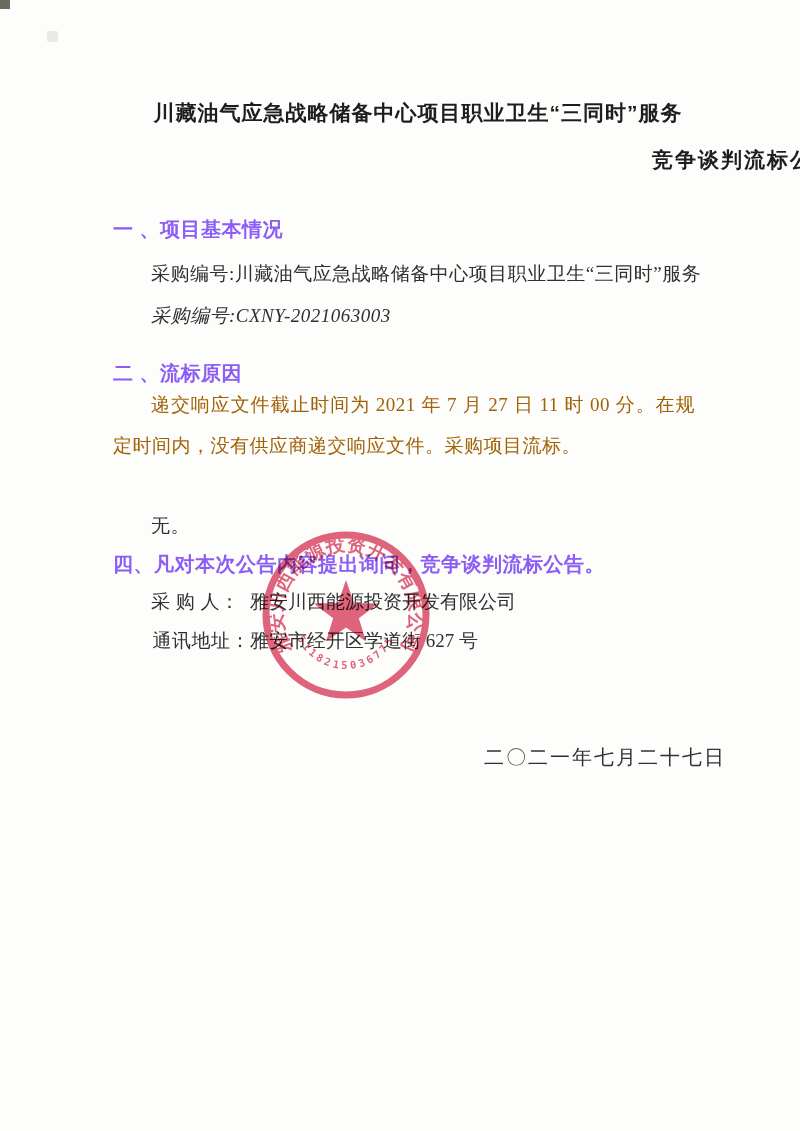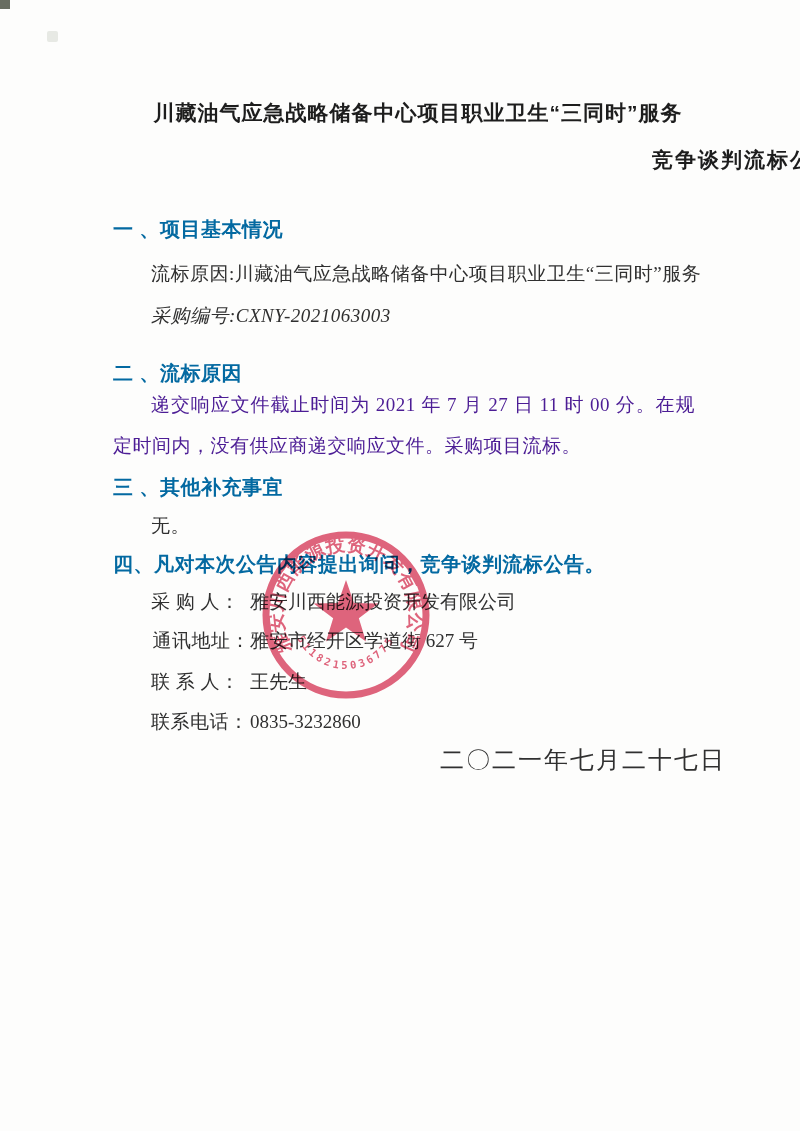--- a/index.html
+++ b/index.html
@@ -19,40 +19,40 @@
   .title-line{
     left:0;right:0;text-align:center;
     font-family:"Liberation Sans","DejaVu Sans",sans-serif;
     font-weight:700;font-size:21px;letter-spacing:1px;color:#1d1d1d;
   }
   .title-line.l1{top:99px;}
   .title-line.l2{top:146px;letter-spacing:2px;text-align:right;}
   .sec-heading{
     left:113px;
     font-family:"Liberation Sans","DejaVu Sans",sans-serif;
-    font-weight:700;font-size:20px;color:#0369a1;letter-spacing:.5px;
+    font-weight:700;font-size:20px;color:#8b5cf6;letter-spacing:.5px;
     white-space:nowrap;
   }
   .h1{top:216px;} .h2{top:360px;} .h3{top:474px;} .h4{top:551px;}
   .body-line{
     left:151px;font-size:19px;letter-spacing:.5px;white-space:nowrap;color:#303030;
   }
   .proj{top:261px;} .proc{top:303px;font-style:italic;} .none-line{top:513px;}
   .para{
     left:113px;top:384px;width:582px;
     font-size:19px;line-height:41px;letter-spacing:.5px;
-    text-indent:38px;text-align:justify;color:#4c1d95;
+    text-indent:38px;text-align:justify;color:#a16207;
   }
   .contact-row{
     left:151px;font-size:19px;white-space:nowrap;color:#303030;
   }
   .contact-row .lbl{display:inline-block;width:99px;letter-spacing:.5px;}
   .c0{top:589px;} .c1{top:628px;text-align:right;} .c2{top:669px;} .c3{top:709px;}
   .date-line{
-    right:110px;top:744px;font-size:24px;letter-spacing:2px;color:#303030;
+    right:110px;top:744px;font-size:20px;letter-spacing:2px;color:#303030;
   }
   .stamp{
     left:255px;top:524px;width:182px;height:182px;
     mix-blend-mode:multiply;opacity:.88;
     pointer-events:none;
   }
   .stamp svg{display:block;width:182px;height:182px;}
   .stamp-arc-text{font-family:"Liberation Sans","DejaVu Sans",sans-serif;font-size:19px;font-weight:600;letter-spacing:.5px;}
   .stamp-code-text{font-family:"DejaVu Sans Mono","Liberation Mono",monospace;font-size:10.5px;font-weight:700;letter-spacing:3px;}
 </style>
@@ -61,42 +61,35 @@
 
 <div class="page">
 
   <div class="abs artifact1"></div>
   <div class="abs artifact2"></div>
 
   <div class="abs title-line l1">川藏油气应急战略储备中心项目职业卫生“三同时”服务</div>
   <div class="abs title-line l2">竞争谈判流标公告</div>
 
   <div class="abs sec-heading h1">一 、项目基本情况</div>
-  <div class="abs body-line proj">流标原因:川藏油气应急战略储备中心项目职业卫生“三同时”服务</div>
+  <div class="abs body-line proj">采购编号:川藏油气应急战略储备中心项目职业卫生“三同时”服务</div>
   <div class="abs body-line proc">采购编号:CXNY-2021063003</div>
 
   <div class="abs sec-heading h2">二 、流标原因</div>
   <div class="abs para">递交响应文件截止时间为 2021 年 7 月 27 日 11 时 00 分。在规定时间内，没有供应商递交响应文件。采购项目流标。</div>
 
-  <div class="abs sec-heading h3">三 、其他补充事宜</div>
   <div class="abs body-line none-line">无。</div>
 
   <div class="abs sec-heading h4">四、凡对本次公告内容提出询问，竞争谈判流标公告。</div>
 
   <div class="abs contact-row c0">
     <span class="lbl">采 购 人：</span><span>雅安川西能源投资开发有限公司</span>
   </div>
   <div class="abs contact-row c1">
     <span class="lbl">通讯地址：</span><span>雅安市经开区学道街 627 号</span>
-  </div>
-  <div class="abs contact-row c2">
-    <span class="lbl">联 系 人：</span><span>王先生</span>
-  </div>
-  <div class="abs contact-row c3">
-    <span class="lbl">联系电话：</span><span>0835-3232860</span>
   </div>
 
   <div class="abs date-line">二〇二一年七月二十七日</div>
 
   <div class="abs stamp">
     <svg viewBox="0 0 182 182" xmlns="http://www.w3.org/2000/svg">
       <defs>
         <path id="arcTop" d="M 35.57 123 A 64 64 0 1 1 146.43 123" fill="none"></path>
         <path id="arcBottom" d="M 42.06 113.82 A 54 54 0 0 0 139.94 113.82" fill="none"></path>
       </defs>

